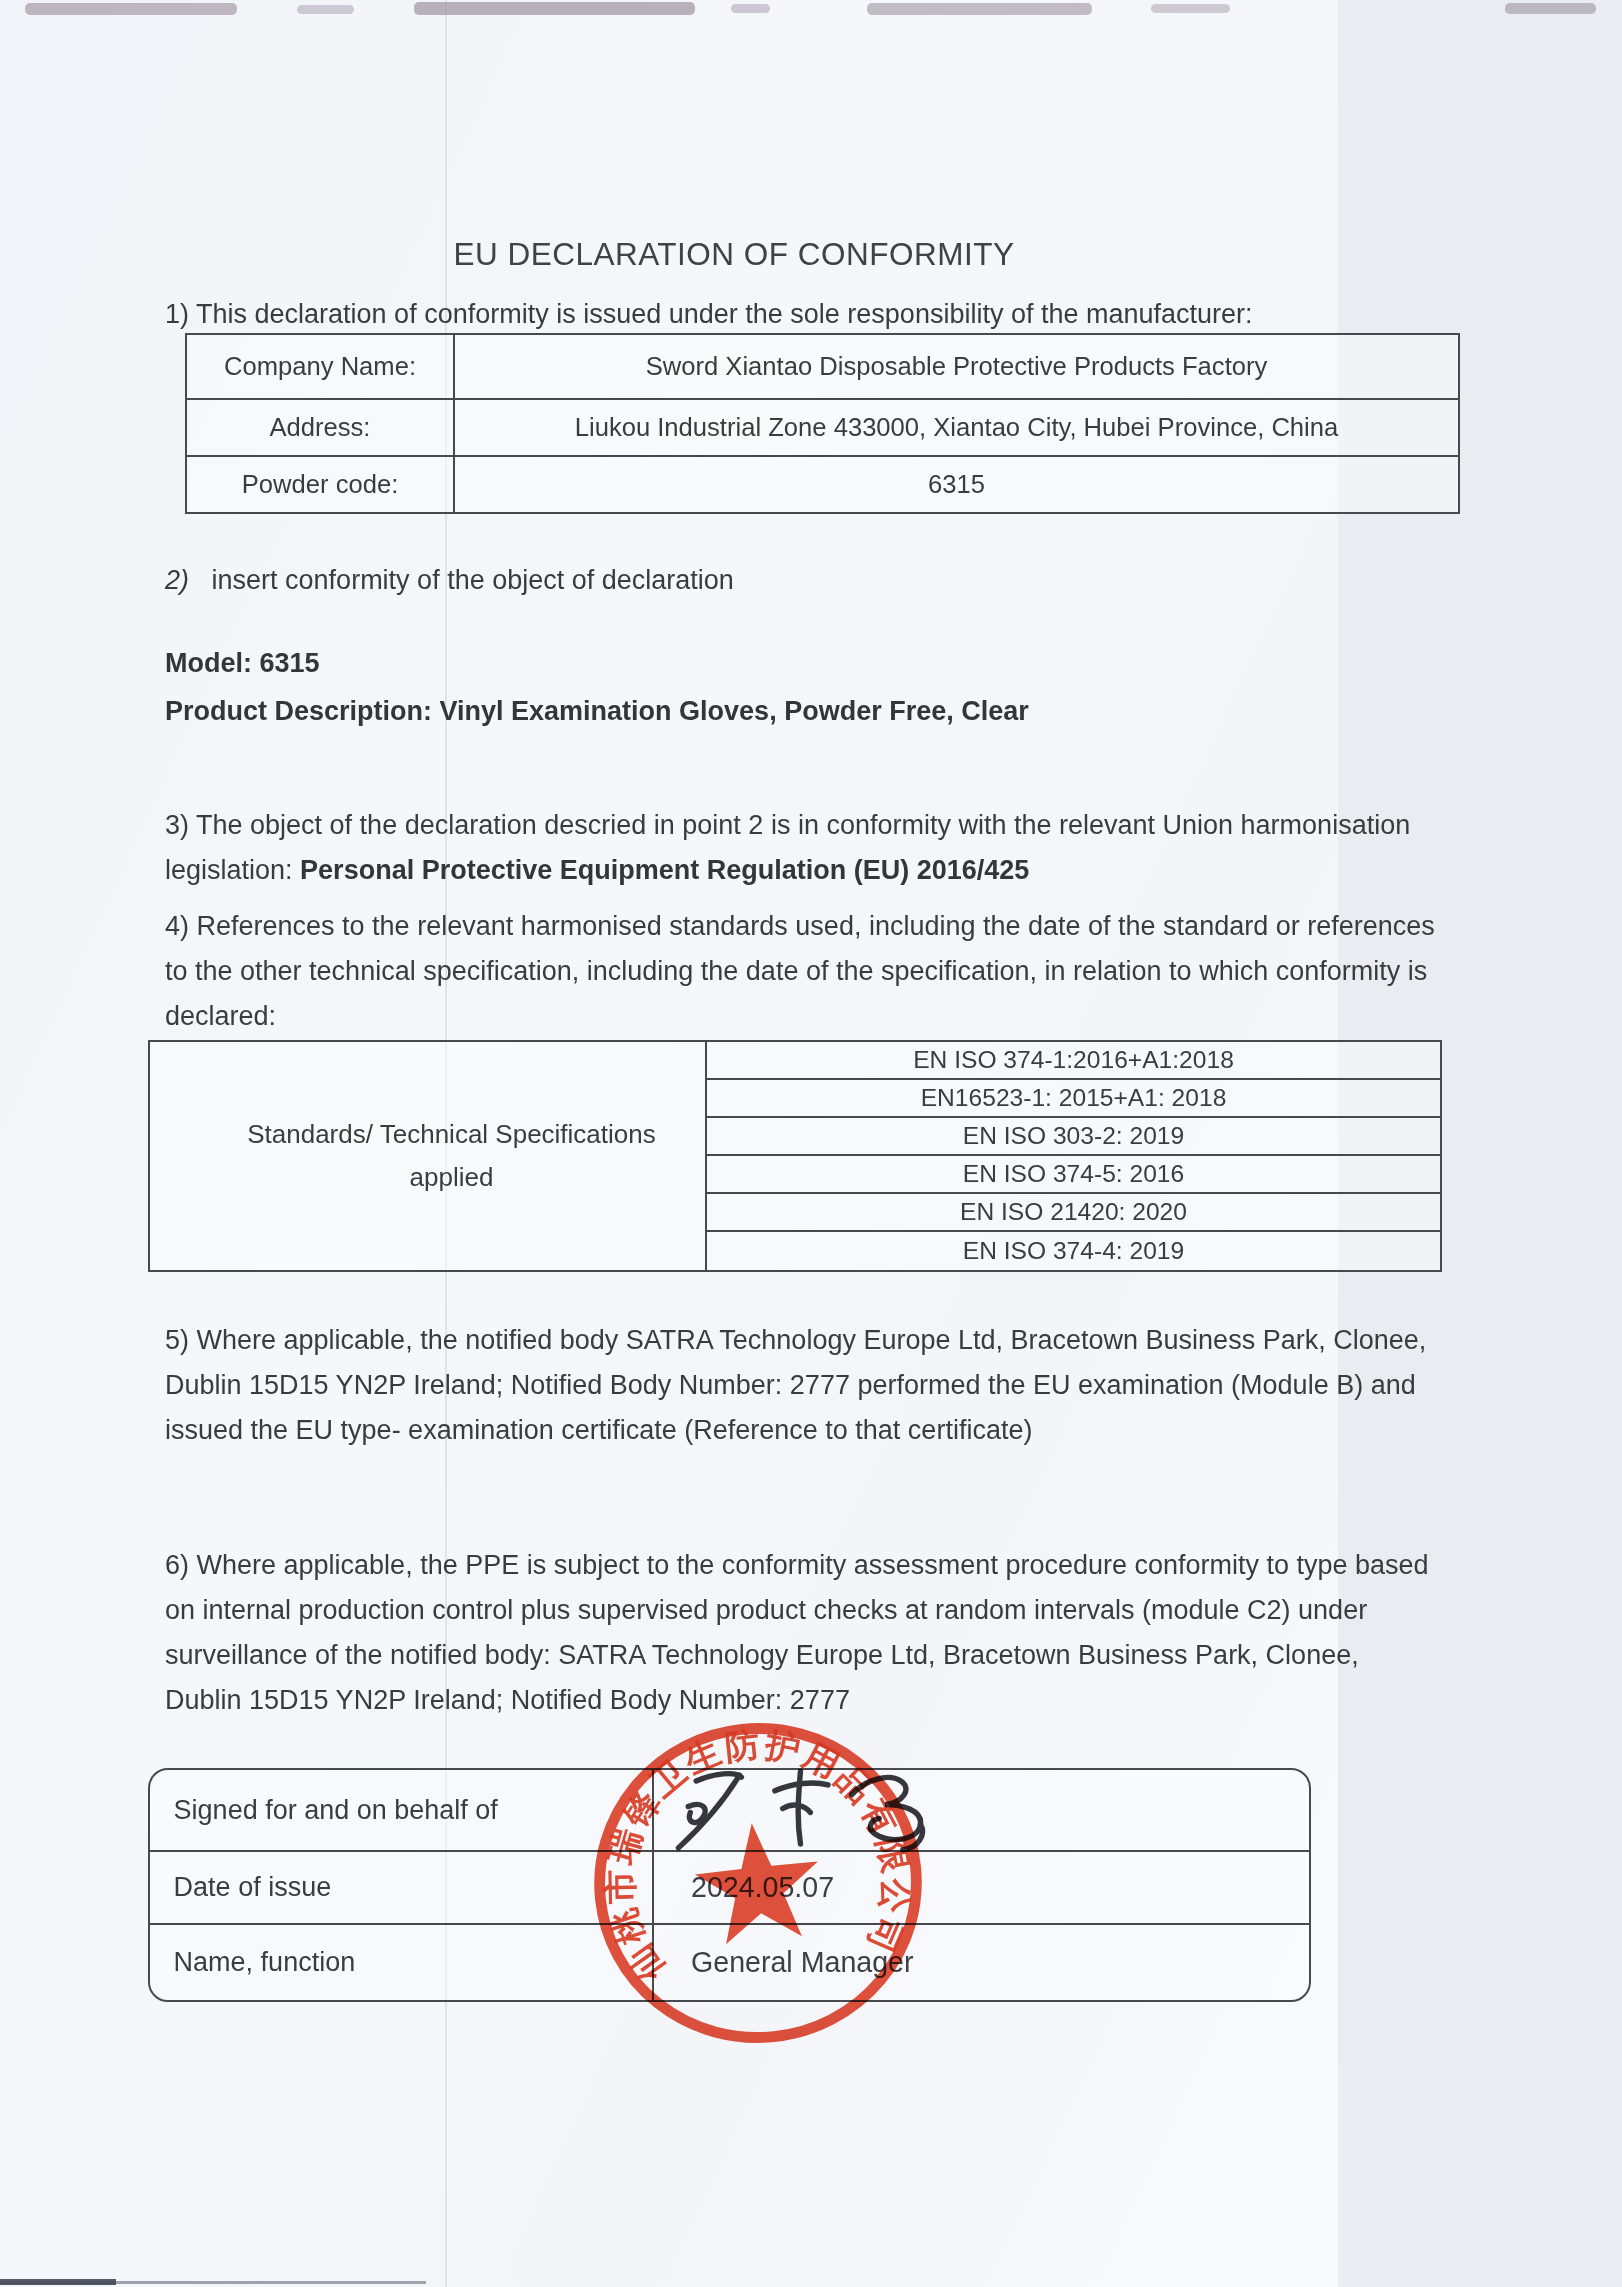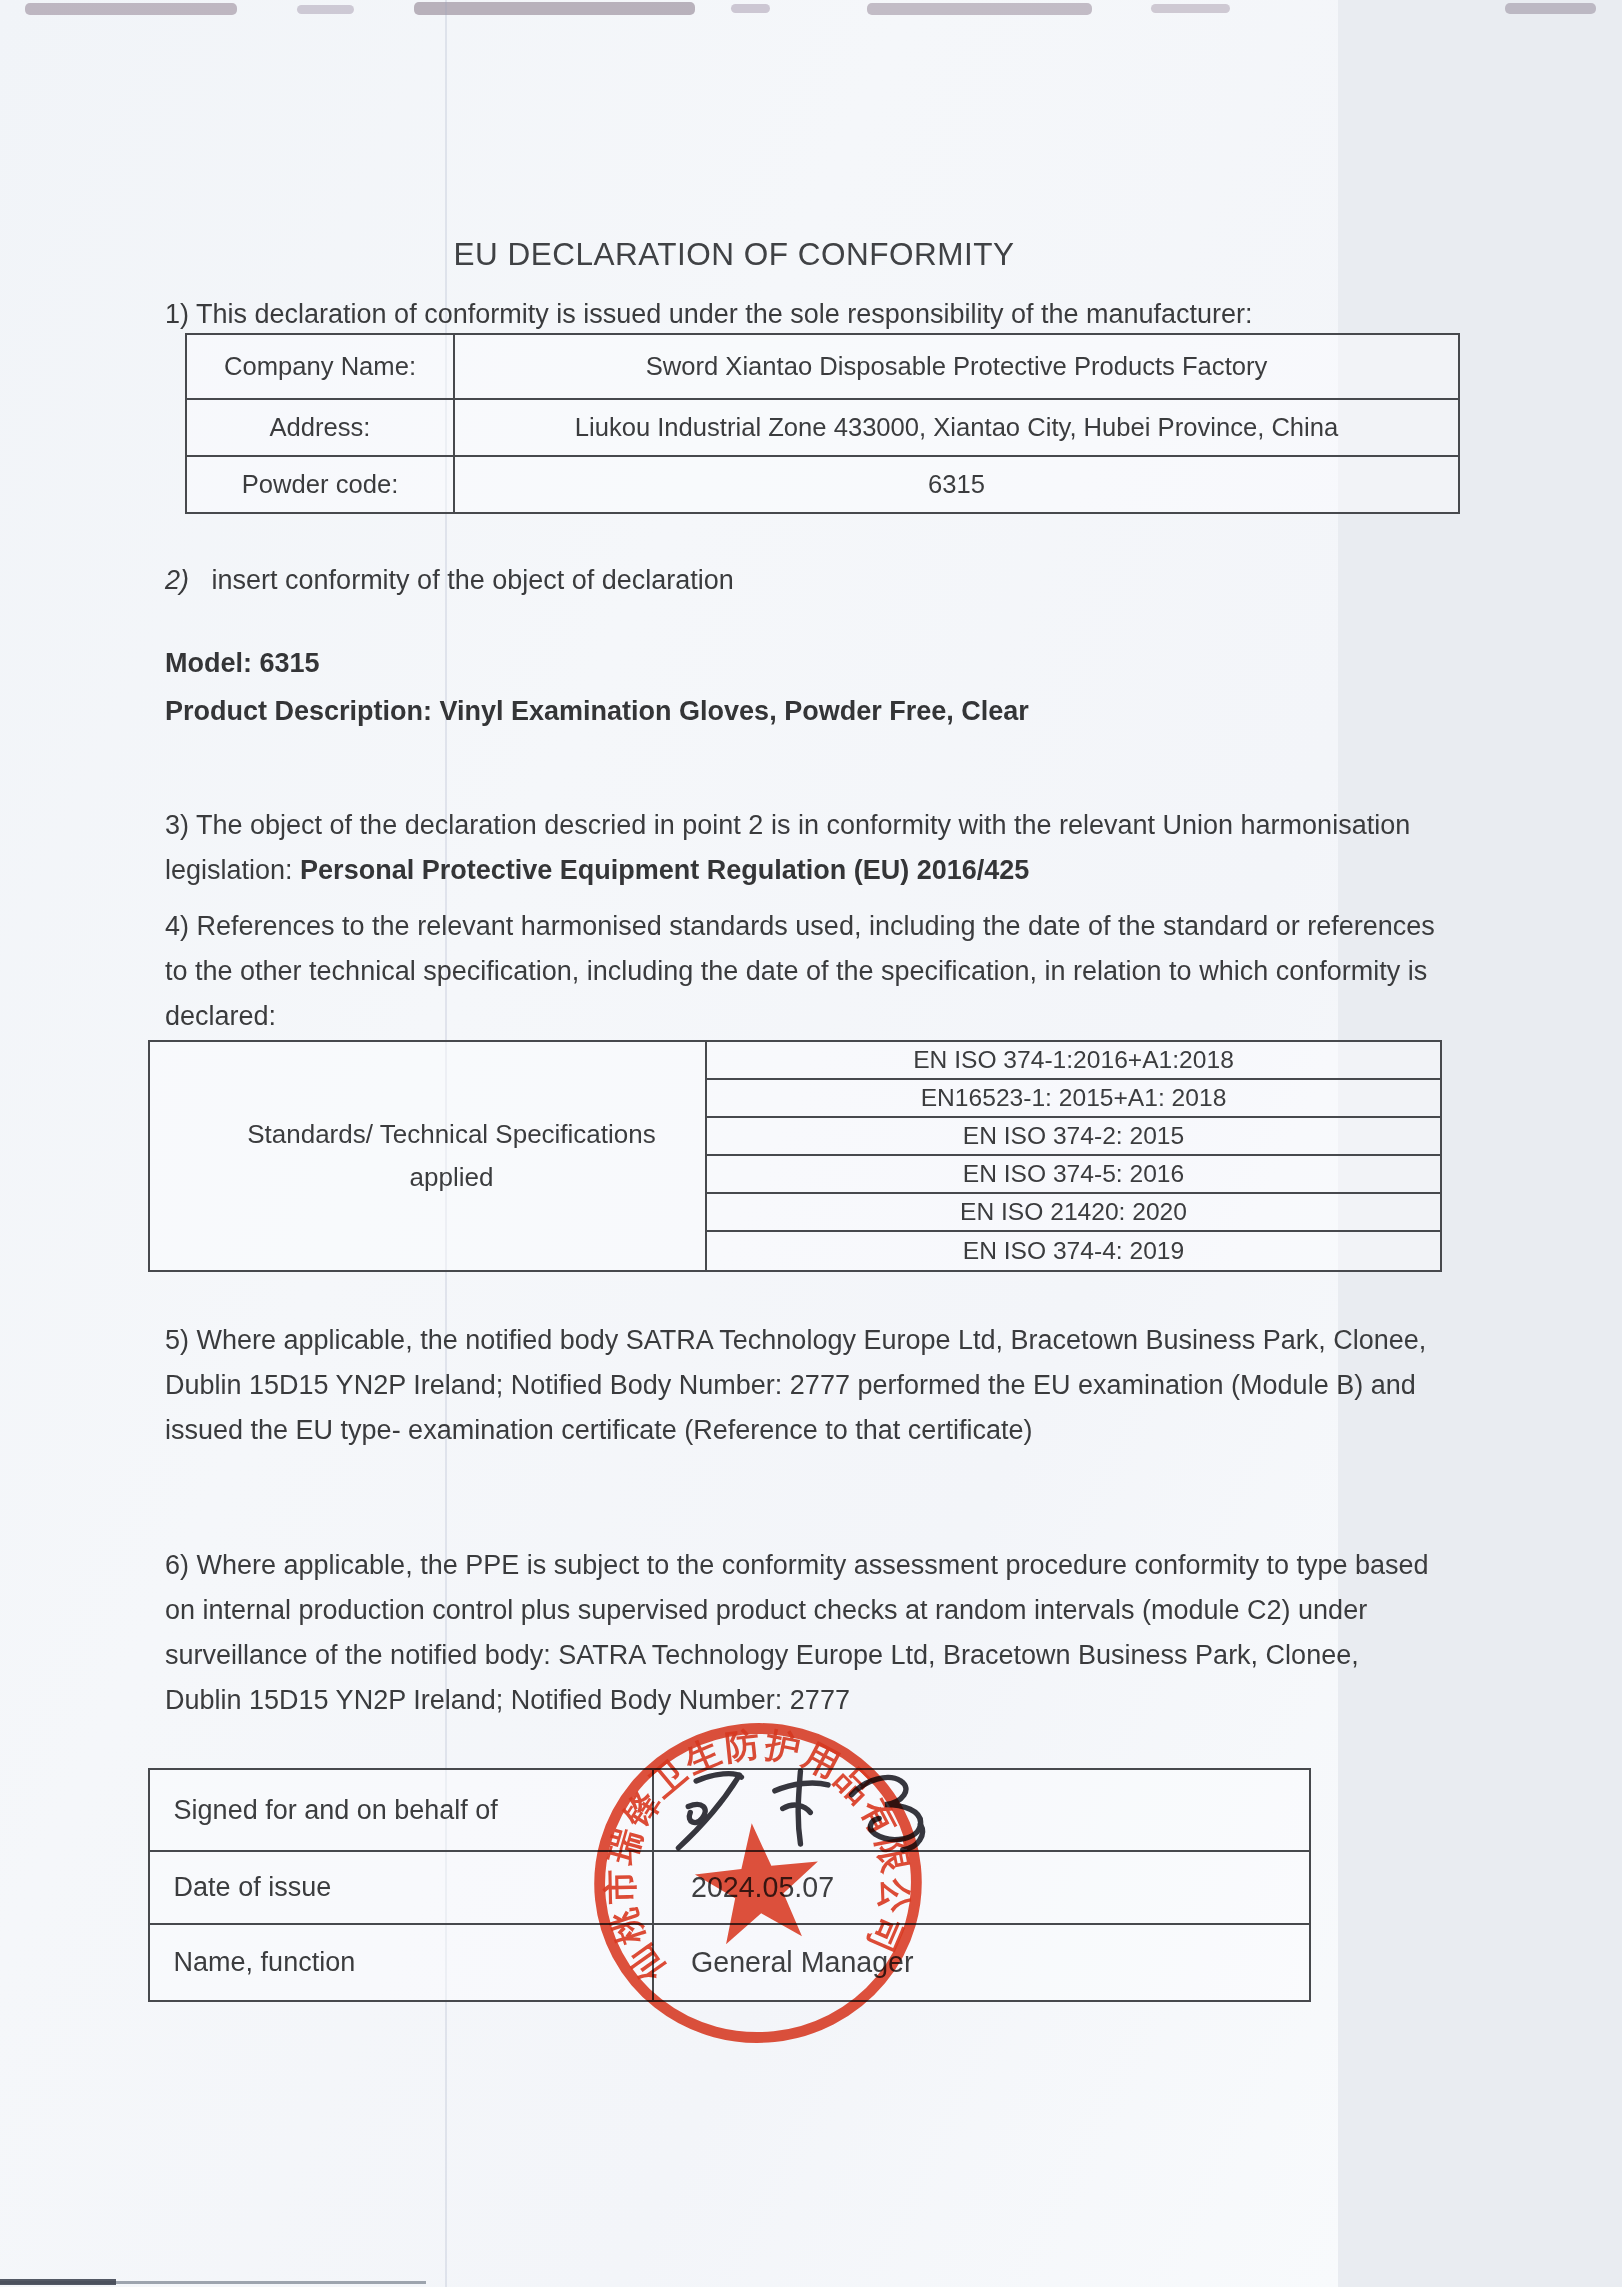--- a/index.html
+++ b/index.html
@@ -30,21 +30,21 @@
   .cell.left{justify-content:flex-start;padding-left:23.6px;}
   .bline{border-bottom:2px solid #47494d;}
   .rline{border-right:2px solid #47494d;}
   
   #tbl-manufacturer{left:153px;top:333px;width:1271px;grid-template-columns:268px 1fr;grid-template-rows:65px 57px 55px;margin-left:32px;}
   
   #tbl-standards{left:148px;top:1040px;width:1290px;grid-template-columns:557px 1fr;grid-template-rows:repeat(6,38px);}
   #tbl-standards .std{font-size:24.6px;}
   .std-label{grid-row:1 / span 6;flex-direction:column;justify-content:center;line-height:43px;font-size:26px;margin-left:48px;}
   
-  #tbl-signature{left:148px;top:1768px;width:1159px;grid-template-columns:504px 1fr;grid-template-rows:82px 73px 75px;}
+  #tbl-signature{left:148px;top:1768px;width:1159px;grid-template-columns:504px 1fr;grid-template-rows:82px 73px 75px;border-radius:20px;}
   #tbl-signature .cell{font-size:27px;}
   #tbl-signature .val{font-size:28.6px;color:#3e3f41;padding-left:37px;}
   .stamp-wrap{position:absolute;left:571px;top:1701px;width:374px;height:364px;mix-blend-mode:multiply;transform:rotate(-6deg);z-index:5;}
   .sig-wrap{position:absolute;left:645px;top:1761px;width:305px;height:99px;mix-blend-mode:multiply;z-index:6;}
   .crease{position:absolute;left:445px;top:0;width:2px;height:2287px;background:rgba(150,160,185,.22);}
   .artifact{position:absolute;border-radius:4.9px;}
   .edge-line-light{position:absolute;left:0;top:2281px;width:426px;height:3px;background:rgba(128,136,148,.75);}
   .edge-line-dark{position:absolute;left:0;top:2279px;width:116px;height:5.9px;background:rgba(66,72,84,.9);}
 </style>
 </head>
@@ -89,21 +89,21 @@
 
   <div class="para" style="top:904px;">4)  References to the relevant harmonised standards used, including the date of the standard or references to the other technical specification, including the date of the specification, in relation to which conformity is declared:</div>
 
   <div class="tbl" id="tbl-standards">
     <div class="cell center rline std-label">
       <span>Standards/ Technical Specifications</span>
       <span>applied</span>
     </div>
     <div class="cell center std bline">EN ISO 374-1:2016+A1:2018</div>
     <div class="cell center std bline">EN16523-1: 2015+A1: 2018</div>
-    <div class="cell center std bline">EN ISO 374-2: 2015</div>
+    <div class="cell center std bline">EN ISO 303-2: 2019</div>
     <div class="cell center std bline">EN ISO 374-5: 2016</div>
     <div class="cell center std bline">EN ISO 21420: 2020</div>
     <div class="cell center std">EN ISO 374-4: 2019</div>
   </div>
 
   <div class="para" style="top:1318px;">5)  Where applicable, the notified body SATRA Technology Europe Ltd,  Bracetown Business Park, Clonee, Dublin 15D15 YN2P Ireland; Notified Body Number: 2777 performed the EU examination (Module B) and issued the EU type- examination certificate (Reference to that certificate)</div>
 
   <div class="para" style="top:1543px;">6) Where applicable, the PPE is subject to the conformity assessment procedure conformity to type based on internal production control plus supervised product checks at random intervals (module C2) under surveillance of the notified body: SATRA Technology Europe Ltd,  Bracetown Business Park, Clonee, Dublin 15D15 YN2P Ireland; Notified Body Number: 2777</div>
 
   <div class="tbl" id="tbl-signature">

